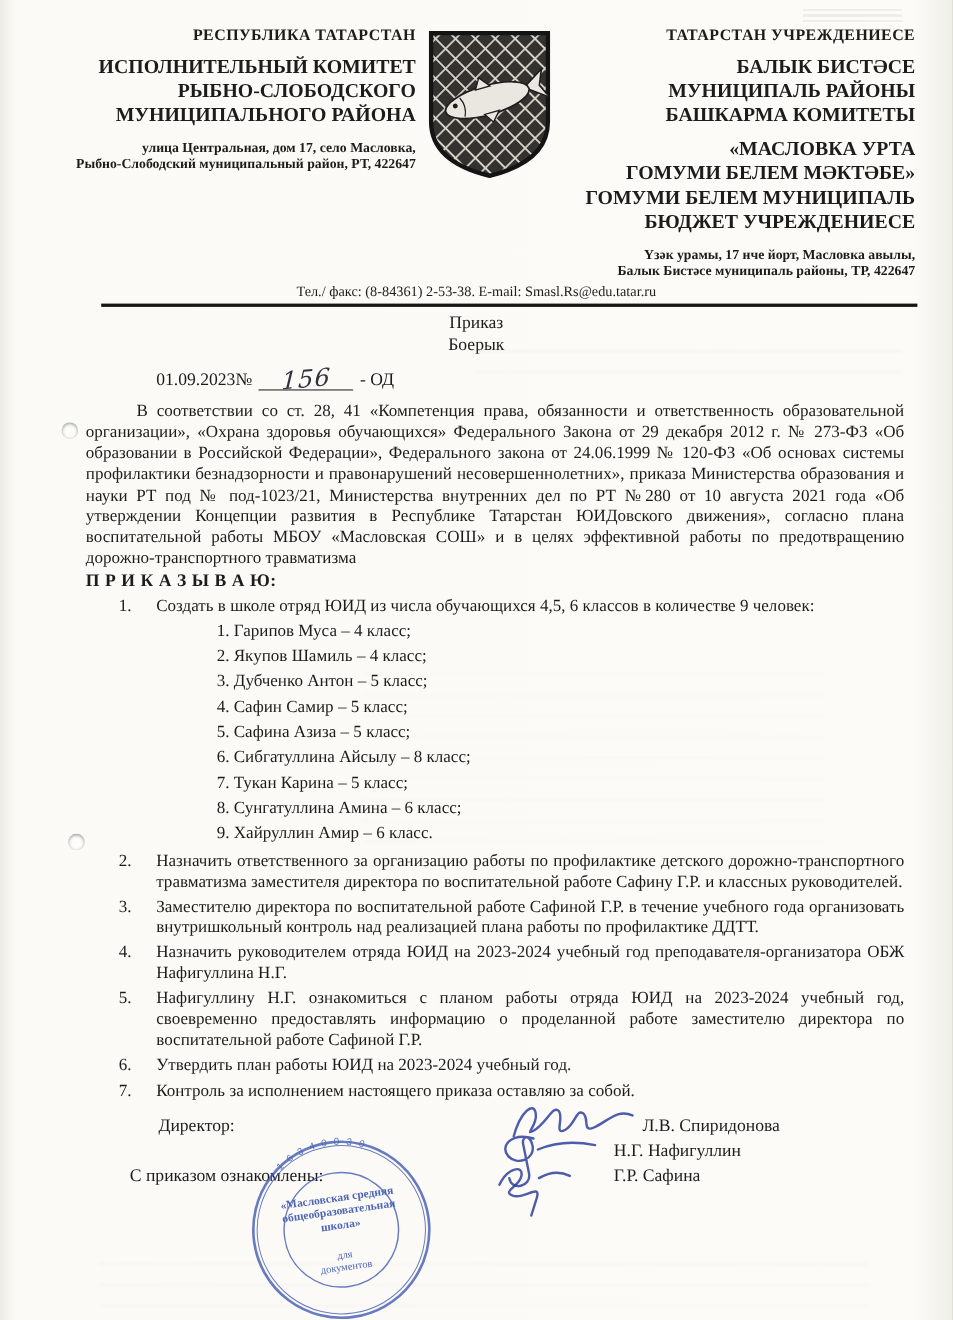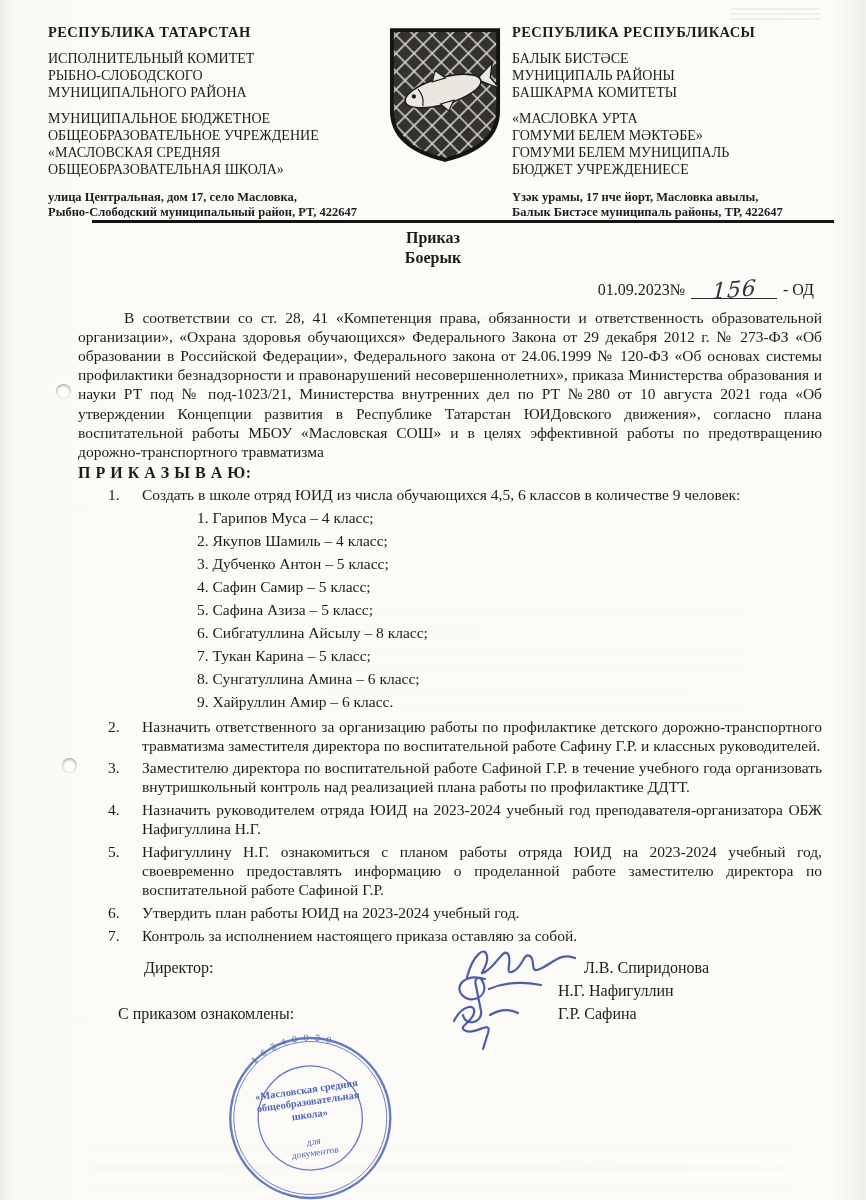--- a/index.html
+++ b/index.html
@@ -3,35 +3,35 @@
 <meta charset="utf-8">
 <style>
   html,body{margin:0;padding:0;}
   body{background:#d8d6d0;}
   .page{
     position:relative;width:866px;height:1200px;overflow:hidden;
     background:linear-gradient(90deg,#edebe5 0,#fbfaf6 14px,#fcfbf7 96%,#f0eee8 100%);
     font-family:"Liberation Serif","DejaVu Serif",serif;
     color:#1c1c1c;
   }
-  .pre{white-space:pre-line;font-weight:bold;}
+  .pre{white-space:pre-line;}
   
   .letterhead{display:flex;align-items:flex-start;padding:24px 34px 0 48px;}
-  .lh-col{text-align:left;}
+  .lh-col{text-align:right;}
   .lh-left{width:330px;}
   .lh-center{width:134px;display:flex;justify-content:center;padding-top:2px;}
   .lh-right{flex:1;}
   .lh-republic{font-weight:bold;font-size:14.5px;letter-spacing:.4px;}
-  .lh-block{font-weight:normal;font-size:14px;line-height:1.22;margin-top:9px;}
+  .lh-block{font-weight:bold;font-size:18px;line-height:1.22;margin-top:9px;}
   .lh-address{font-size:12.5px;line-height:1.2;margin-top:11px;font-weight:bold;}
   .contact-line{text-align:center;font-size:13px;margin-top:3px;padding-bottom:3px;}
   .rule{border-bottom:3.5px solid #161616;margin:0 32px 0 92px;}
   
   .order-kind{text-align:center;font-size:16px;line-height:1.25;margin-top:5px;}
-  .date-row{display:flex;justify-content:flex-end;align-items:flex-end;margin:8px 52px 0 142px;font-size:16px;}
+  .date-row{display:flex;justify-content:flex-start;align-items:flex-end;margin:8px 52px 0 142px;font-size:16px;}
   .order-number{display:flex;align-items:flex-end;gap:6px;}
   .num-line{display:inline-block;min-width:86px;border-bottom:1.6px solid #2a2a2a;text-align:center;line-height:1;}
   .handwritten{display:inline-block;font-family:"DejaVu Serif",serif;font-style:italic;font-size:22px;color:#33333d;transform:rotate(-5deg) skewX(-8deg);position:relative;top:3px;letter-spacing:1px;}
   .doc-title{margin:15px 44px 0 78px;font-size:16px;}
   
   .intro{margin:9px 44px 0 78px;font-size:15.5px;line-height:1.24;text-align:justify;text-indent:46px;}
   .resolve{margin:3px 44px 0 78px;font-size:16px;letter-spacing:.5px;font-weight:bold;}
   .list{margin:2px 44px 0 78px;font-size:15.5px;}
   .item{display:flex;margin-top:4px;text-align:justify;line-height:1.22;}
   .item-num{flex:none;width:34px;padding-left:30px;}
@@ -58,24 +58,20 @@
 <body>
 
 <div class="page">
 
   <div class="letterhead">
     <div class="lh-col lh-left">
       <div class="lh-republic">РЕСПУБЛИКА ТАТАРСТАН</div>
       <div class="lh-block pre">ИСПОЛНИТЕЛЬНЫЙ КОМИТЕТ
 РЫБНО-СЛОБОДСКОГО
 МУНИЦИПАЛЬНОГО РАЙОНА</div>
-      <div class="lh-block pre">МУНИЦИПАЛЬНОЕ БЮДЖЕТНОЕ
-ОБЩЕОБРАЗОВАТЕЛЬНОЕ УЧРЕЖДЕНИЕ
-«МАСЛОВСКАЯ СРЕДНЯЯ
-ОБЩЕОБРАЗОВАТЕЛЬНАЯ ШКОЛА»</div>
       <div class="lh-address pre">улица Центральная, дом 17, село Масловка,
 Рыбно-Слободский муниципальный район, РТ, 422647</div>
     </div>
 
     <div class="lh-center">
       <svg width="116" height="138" viewBox="0 0 118 140" aria-hidden="true">
         <defs>
           <pattern id="net" width="13" height="13" patternUnits="userSpaceOnUse" patternTransform="rotate(45 0 0)">
             <rect width="13" height="13" fill="#33322f"></rect>
             <path d="M0 0H13M0 13H13M0 0V13M13 0V13" stroke="#d6d3ca" stroke-width="1.6"></path>
@@ -92,33 +88,34 @@
             <path d="M-8,-12 L-2,-22 L6,-12 Z" fill="#e9e7e0" stroke="#1d1d1d" stroke-width="1.2"></path>
             <path d="M-6,12 L0,21 L8,12 Z" fill="#e9e7e0" stroke="#1d1d1d" stroke-width="1.2"></path>
             <circle cx="-30" cy="-3" r="2.2" fill="#1d1d1d"></circle>
             <path d="M-24,-9 C-21,-3 -21,3 -24,9" fill="none" stroke="#1d1d1d" stroke-width="1.2"></path>
           </g>
         </g>
       </svg>
     </div>
 
     <div class="lh-col lh-right">
-      <div class="lh-republic">РЕСПУБЛИКА РЕСПУБЛИКАСЫ</div>
+      <div class="lh-republic">ТАТАРСТАН УЧРЕЖДЕНИЕСЕ</div>
       <div class="lh-block pre">БАЛЫК БИСТӘСЕ
 МУНИЦИПАЛЬ РАЙОНЫ
 БАШКАРМА КОМИТЕТЫ</div>
       <div class="lh-block pre">«МАСЛОВКА УРТА
 ГОМУМИ БЕЛЕМ МӘКТӘБЕ»
 ГОМУМИ БЕЛЕМ МУНИЦИПАЛЬ
 БЮДЖЕТ УЧРЕЖДЕНИЕСЕ</div>
       <div class="lh-address pre">Үзәк урамы, 17 нче йорт, Масловка авылы,
 Балык Бистәсе муниципаль районы, ТР, 422647</div>
     </div>
   </div>
 
+  <div class="contact-line">Тел./ факс: (8-84361) 2-53-38. E-mail: Smasl.Rs@edu.tatar.ru</div>
   <div class="rule"></div>
 
   <div class="order-kind pre">Приказ
 Боерык</div>
 
   <div class="date-row">
     <span>01.09.2023</span>
     <span class="order-number">
       <span>№</span>
       <span class="num-line"><span class="handwritten">156</span></span>

